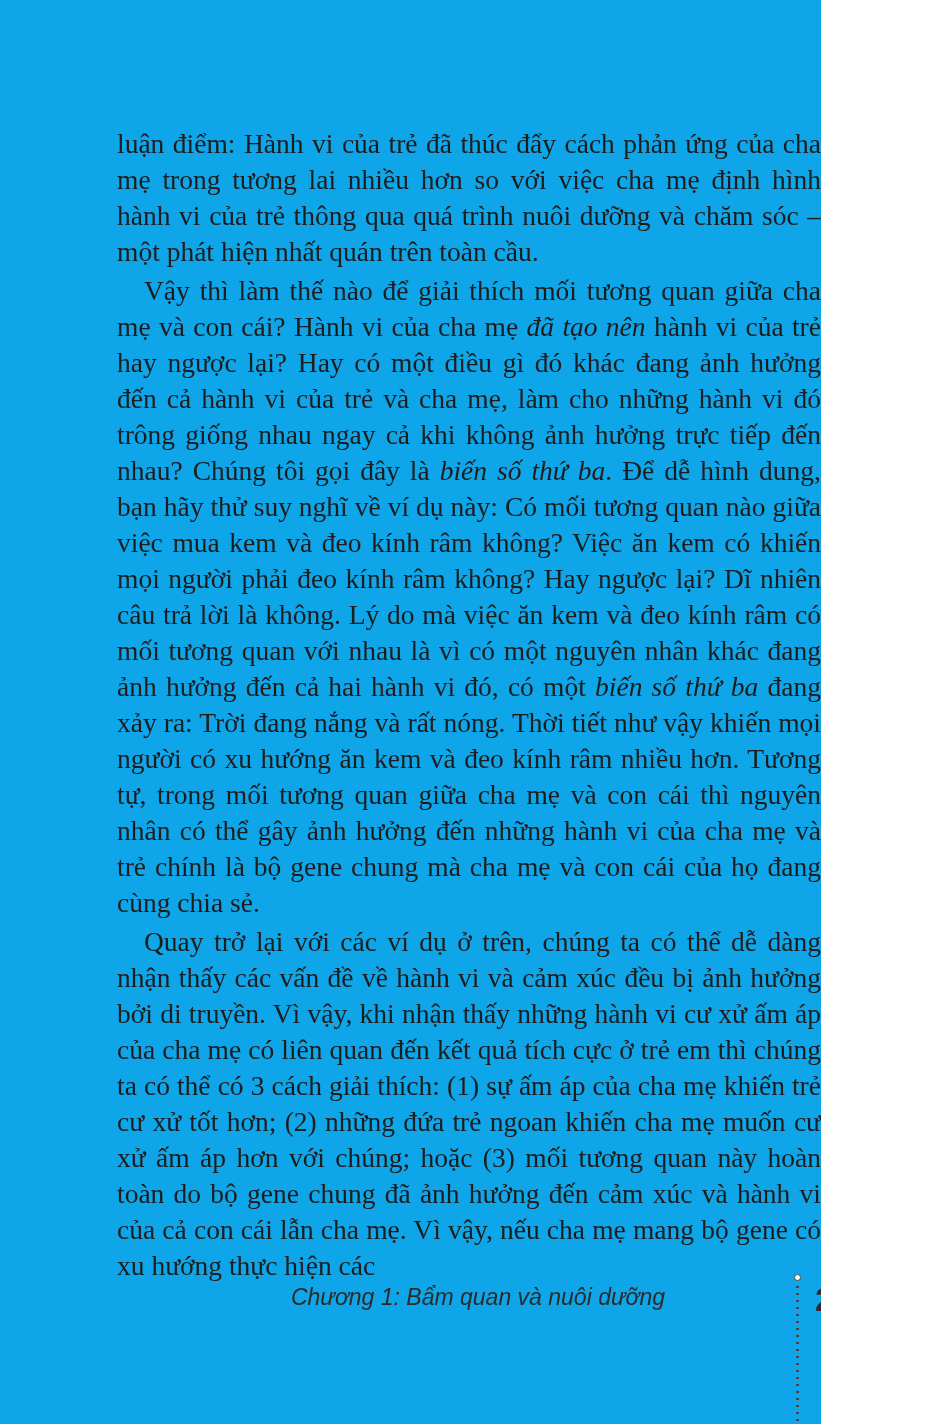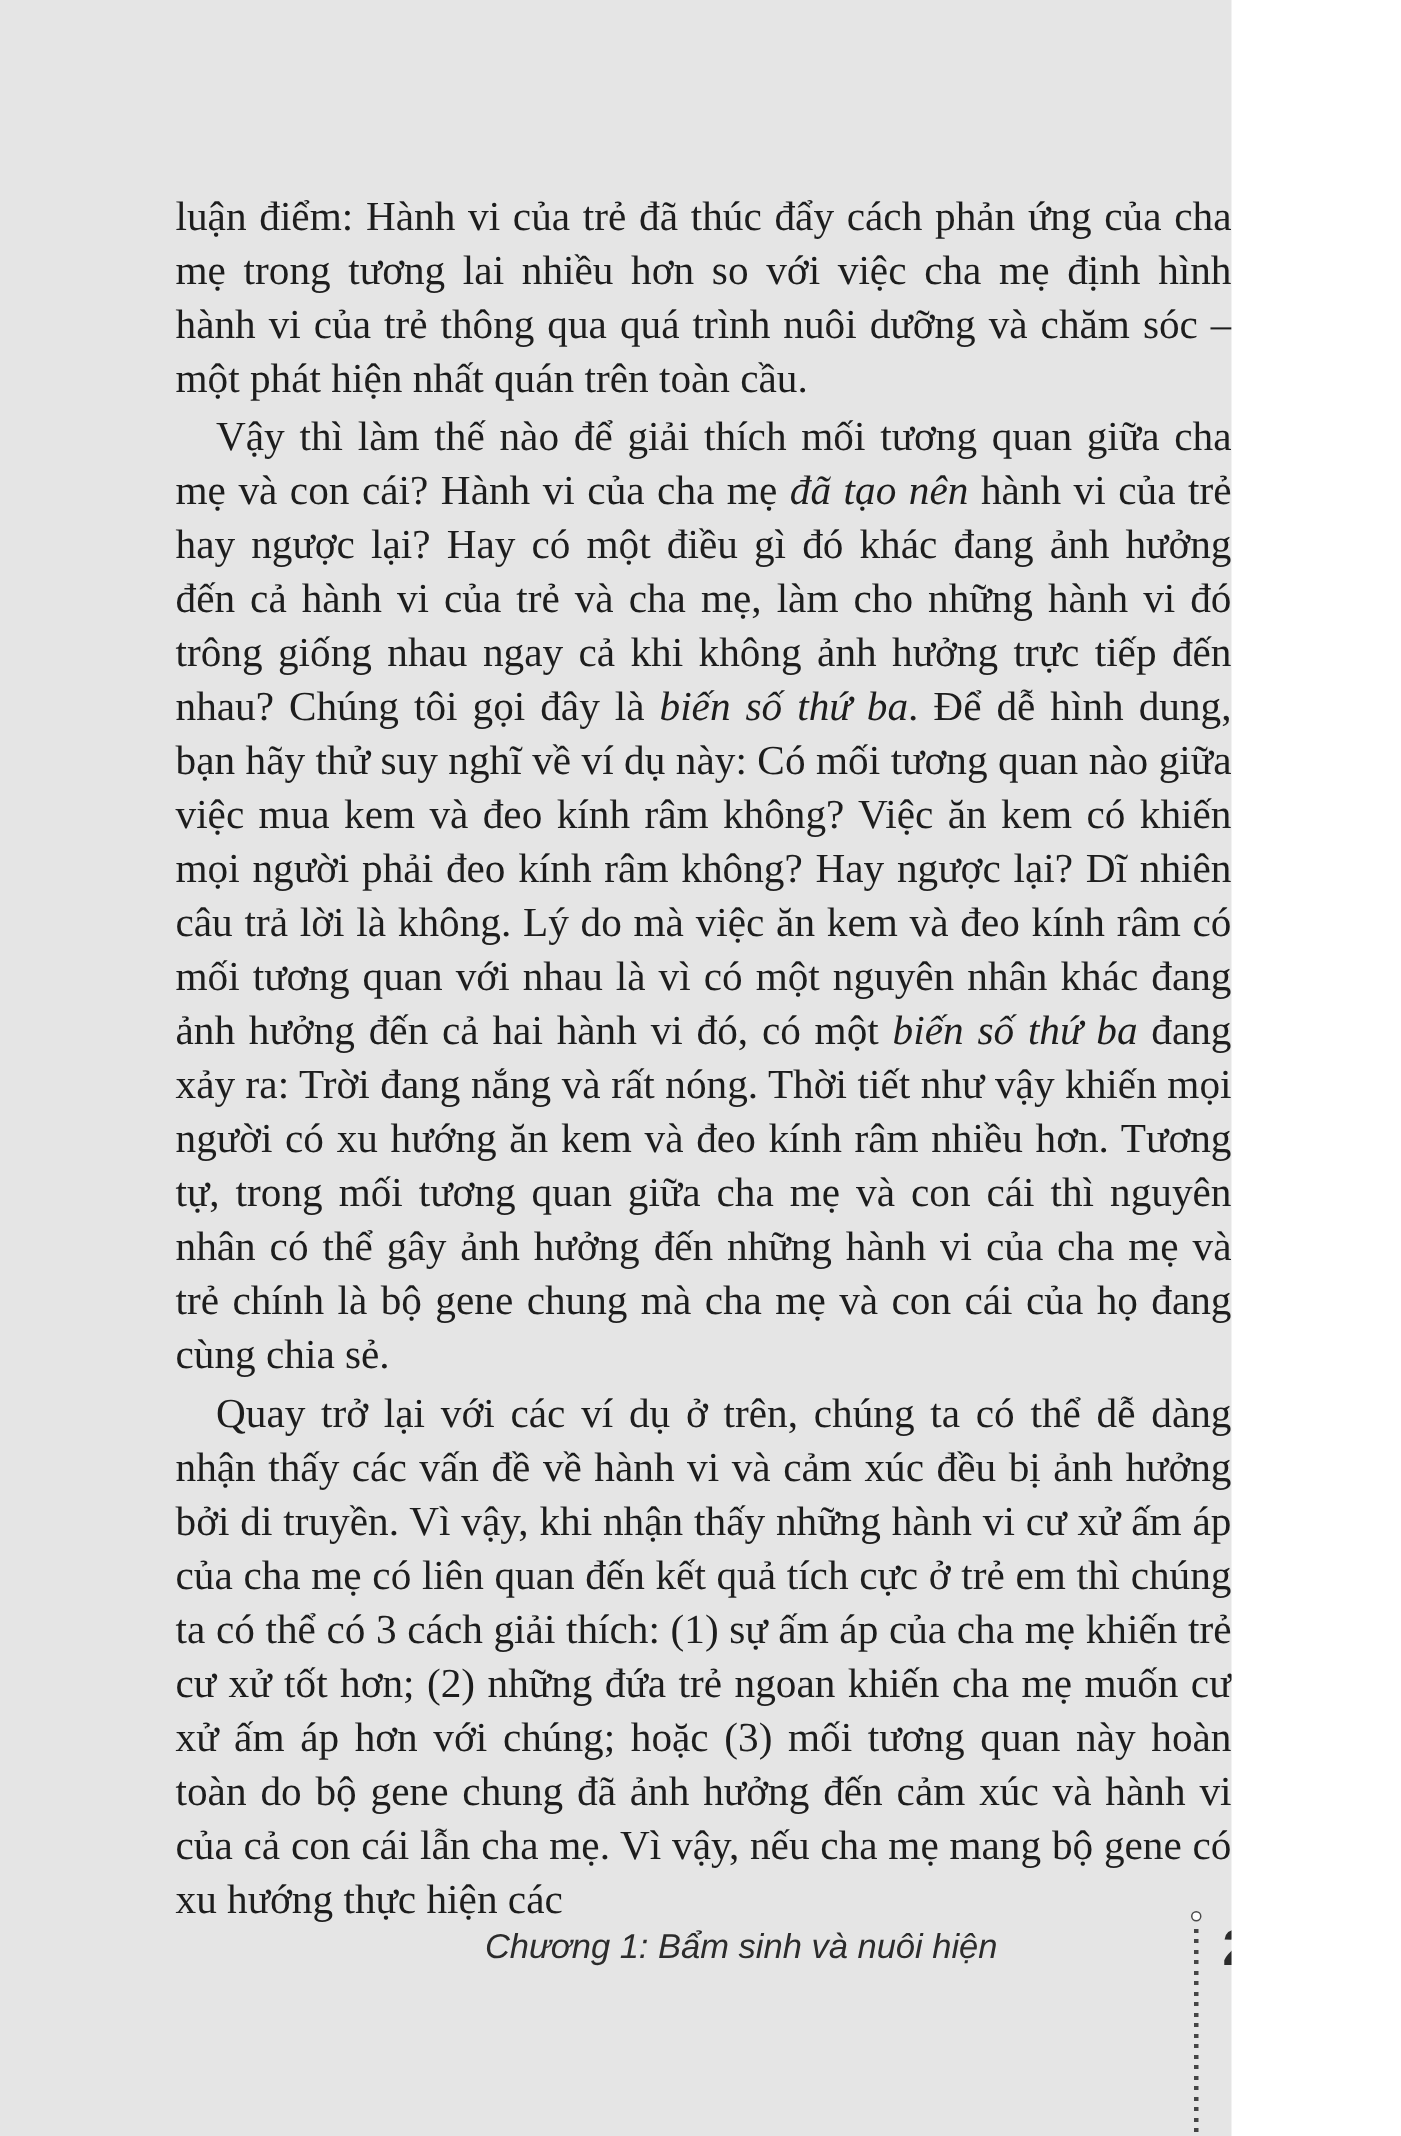--- a/index.html
+++ b/index.html
@@ -4,21 +4,21 @@
 <style>
   html, body {
     margin: 0;
     padding: 0;
     background: #ffffff;
   }
   .page {
     position: relative;
     width: 821px;
     height: 1424px;
-    background: #e5e5e5;
+    background: #0ea5e9;
     overflow: hidden;
     font-family: "Liberation Serif", "DejaVu Serif", serif;
   }
   .content {
     position: absolute;
     left: 117px;
     top: 126px;
     width: 704px;
     color: #1d1d1d;
     font-size: 27.5px;
@@ -91,21 +91,21 @@
 <body>
 
 <div class="page">
 
   <main class="content" id="content">
       <p><span>luận điểm: Hành vi của trẻ đã thúc đẩy cách phản ứng của cha mẹ trong tương lai nhiều hơn so với việc cha mẹ định hình hành vi của trẻ thông qua quá trình nuôi dưỡng và chăm sóc – một phát hiện nhất quán trên toàn cầu.</span></p>
       <p class="indent"><span>Vậy thì làm thế nào để giải thích mối tương quan giữa cha mẹ và con cái? Hành vi của cha mẹ </span><em>đã tạo nên</em><span> hành vi của trẻ hay ngược lại? Hay có một điều gì đó khác đang ảnh hưởng đến cả hành vi của trẻ và cha mẹ, làm cho những hành vi đó trông giống nhau ngay cả khi không ảnh hưởng trực tiếp đến nhau? Chúng tôi gọi đây là </span><em>biến số thứ ba</em><span>. Để dễ hình dung, bạn hãy thử suy nghĩ về ví dụ này: Có mối tương quan nào giữa việc mua kem và đeo kính râm không? Việc ăn kem có khiến mọi người phải đeo kính râm không? Hay ngược lại? Dĩ nhiên câu trả lời là không. Lý do mà việc ăn kem và đeo kính râm có mối tương quan với nhau là vì có một nguyên nhân khác đang ảnh hưởng đến cả hai hành vi đó, có một </span><em>biến số thứ ba</em><span> đang xảy ra: Trời đang nắng và rất nóng. Thời tiết như vậy khiến mọi người có xu hướng ăn kem và đeo kính râm nhiều hơn. Tương tự, trong mối tương quan giữa cha mẹ và con cái thì nguyên nhân có thể gây ảnh hưởng đến những hành vi của cha mẹ và trẻ chính là bộ gene chung mà cha mẹ và con cái của họ đang cùng chia sẻ.</span></p>
       <p class="indent"><span>Quay trở lại với các ví dụ ở trên, chúng ta có thể dễ dàng nhận thấy các vấn đề về hành vi và cảm xúc đều bị ảnh hưởng bởi di truyền. Vì vậy, khi nhận thấy những hành vi cư xử ấm áp của cha mẹ có liên quan đến kết quả tích cực ở trẻ em thì chúng ta có thể có 3 cách giải thích: (1) sự ấm áp của cha mẹ khiến trẻ cư xử tốt hơn; (2) những đứa trẻ ngoan khiến cha mẹ muốn cư xử ấm áp hơn với chúng; hoặc (3) mối tương quan này hoàn toàn do bộ gene chung đã ảnh hưởng đến cảm xúc và hành vi của cả con cái lẫn cha mẹ. Vì vậy, nếu cha mẹ mang bộ gene có xu hướng thực hiện các</span></p>
     </main>
 
-  <span class="footer-chapter">Chương 1: Bẩm sinh và nuôi hiện</span>
+  <span class="footer-chapter">Chương 1: Bẩm quan và nuôi dưỡng</span>
 
   <div class="divider">
     <span class="divider-cap"></span>
     <span class="divider-line"></span>
   </div>
 
   <span class="footer-pagenum">21</span>
 
 </div>
 

